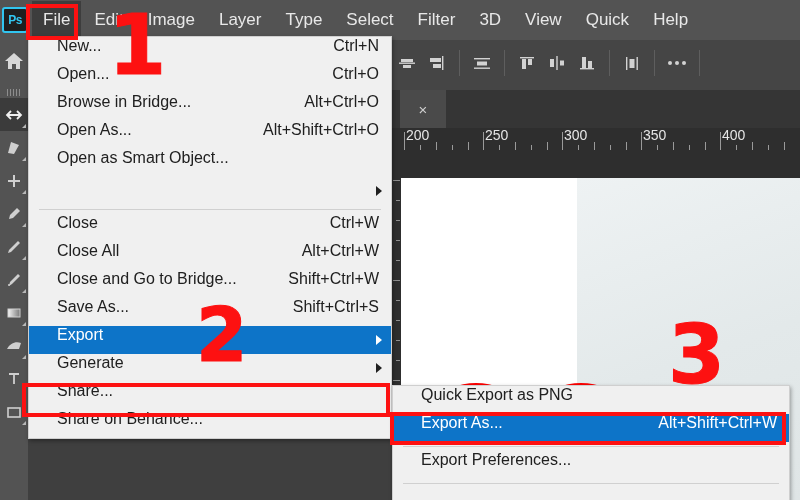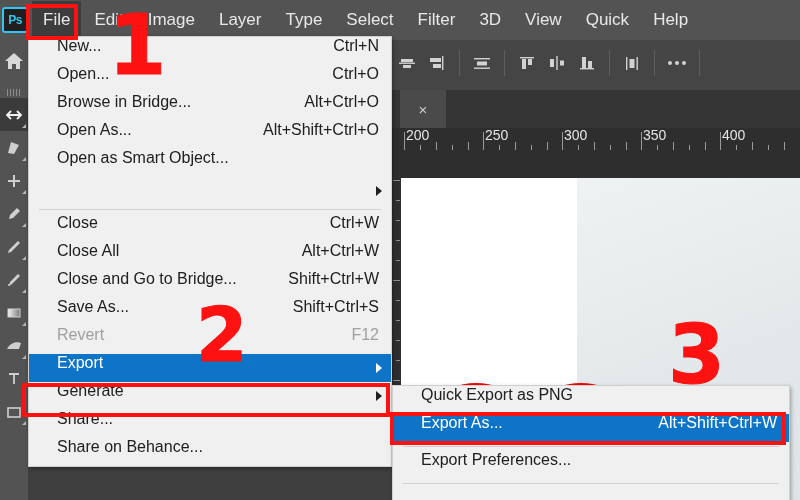--- a/index.html
+++ b/index.html
@@ -423,24 +423,20 @@
       <span class="acc">Alt+Ctrl+W</span>
     </div>
     <div class="mrow">
       <span class="lab">Close and Go to Bridge...</span>
       <span class="acc">Shift+Ctrl+W</span>
     </div>
     <div class="mrow">
       <span class="lab">Save As...</span>
       <span class="acc">Shift+Ctrl+S</span>
     </div>
-    <div class="mrow disabled">
-      <span class="lab">Revert</span>
-      <span class="acc">F12</span>
-    </div>
     <div class="mrow hl">
       <span class="lab">Export</span>
       <span class="acc"></span>
       <span class="arrow"></span>
     </div>
     <div class="mrow">
       <span class="lab">Generate</span>
       <span class="acc"></span>
       <span class="arrow"></span>
     </div>

